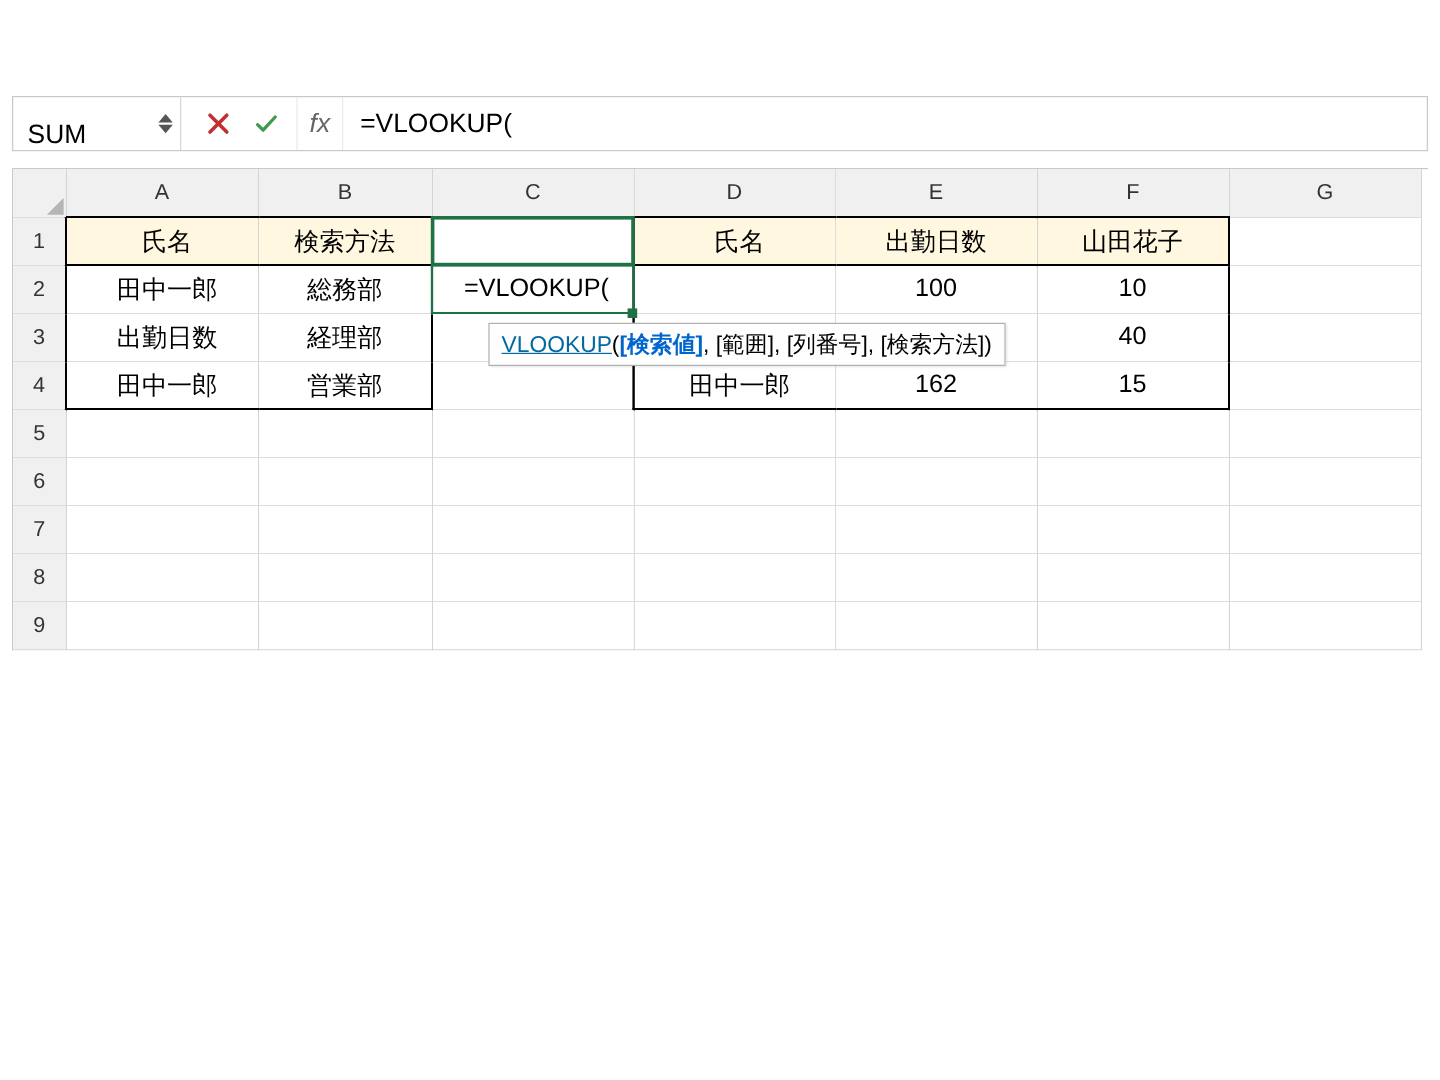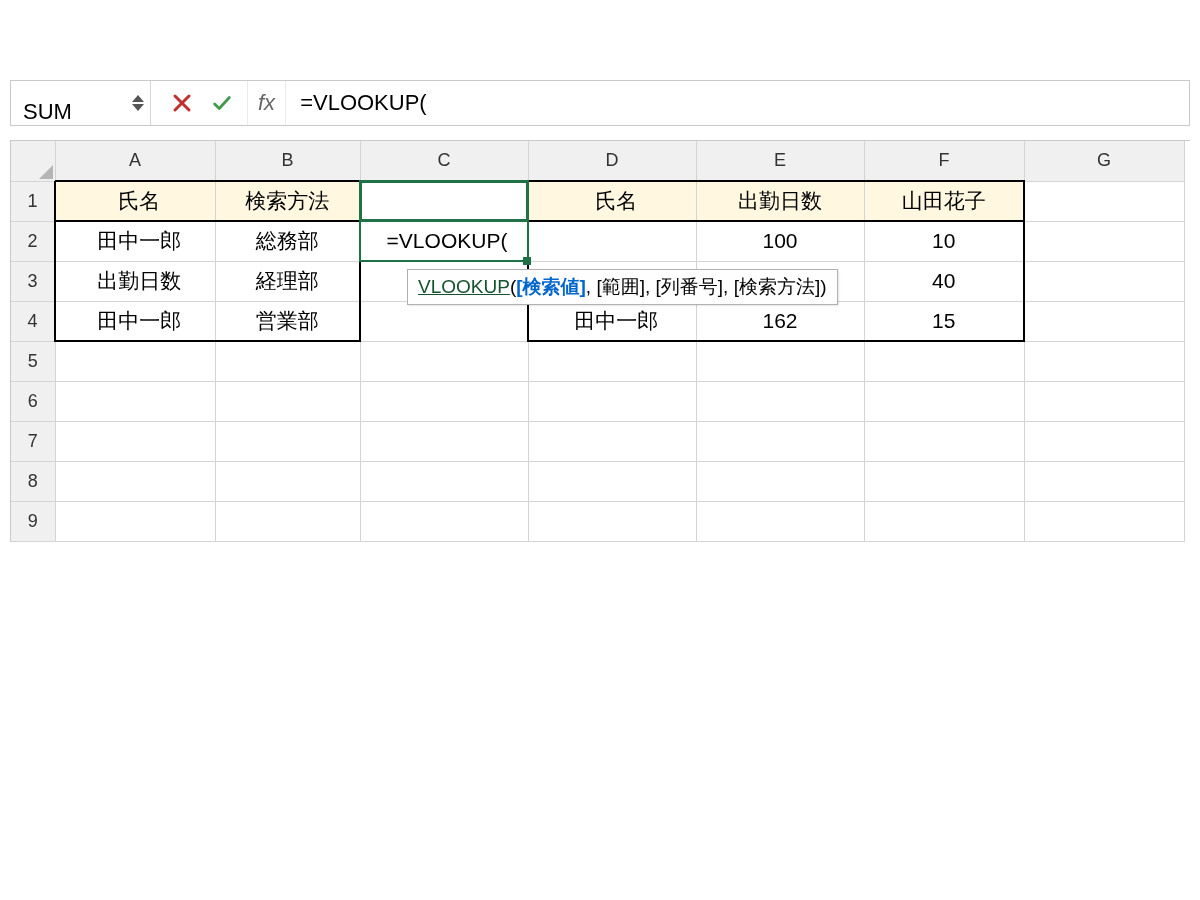--- a/index.html
+++ b/index.html
@@ -160,21 +160,21 @@
     top: 128px;
     background: #fefefe;
     border: 1px solid #b0b0b0;
     padding: 4px 10px;
     font-size: 19px;
     white-space: nowrap;
     z-index: 10;
     box-shadow: 1px 1px 2px rgba(0,0,0,0.1);
   }
   .tooltip .fn-link {
-    color: #14532d;
+    color: #0369a1;
     text-decoration: underline;
   }
   .tooltip .arg-active {
     color: #0066cc;
     font-weight: bold;
   }
   .colA { width: 160px; }
   .colB { width: 145px; }
   .colC { width: 168px; }
   .colD { width: 168px; }

